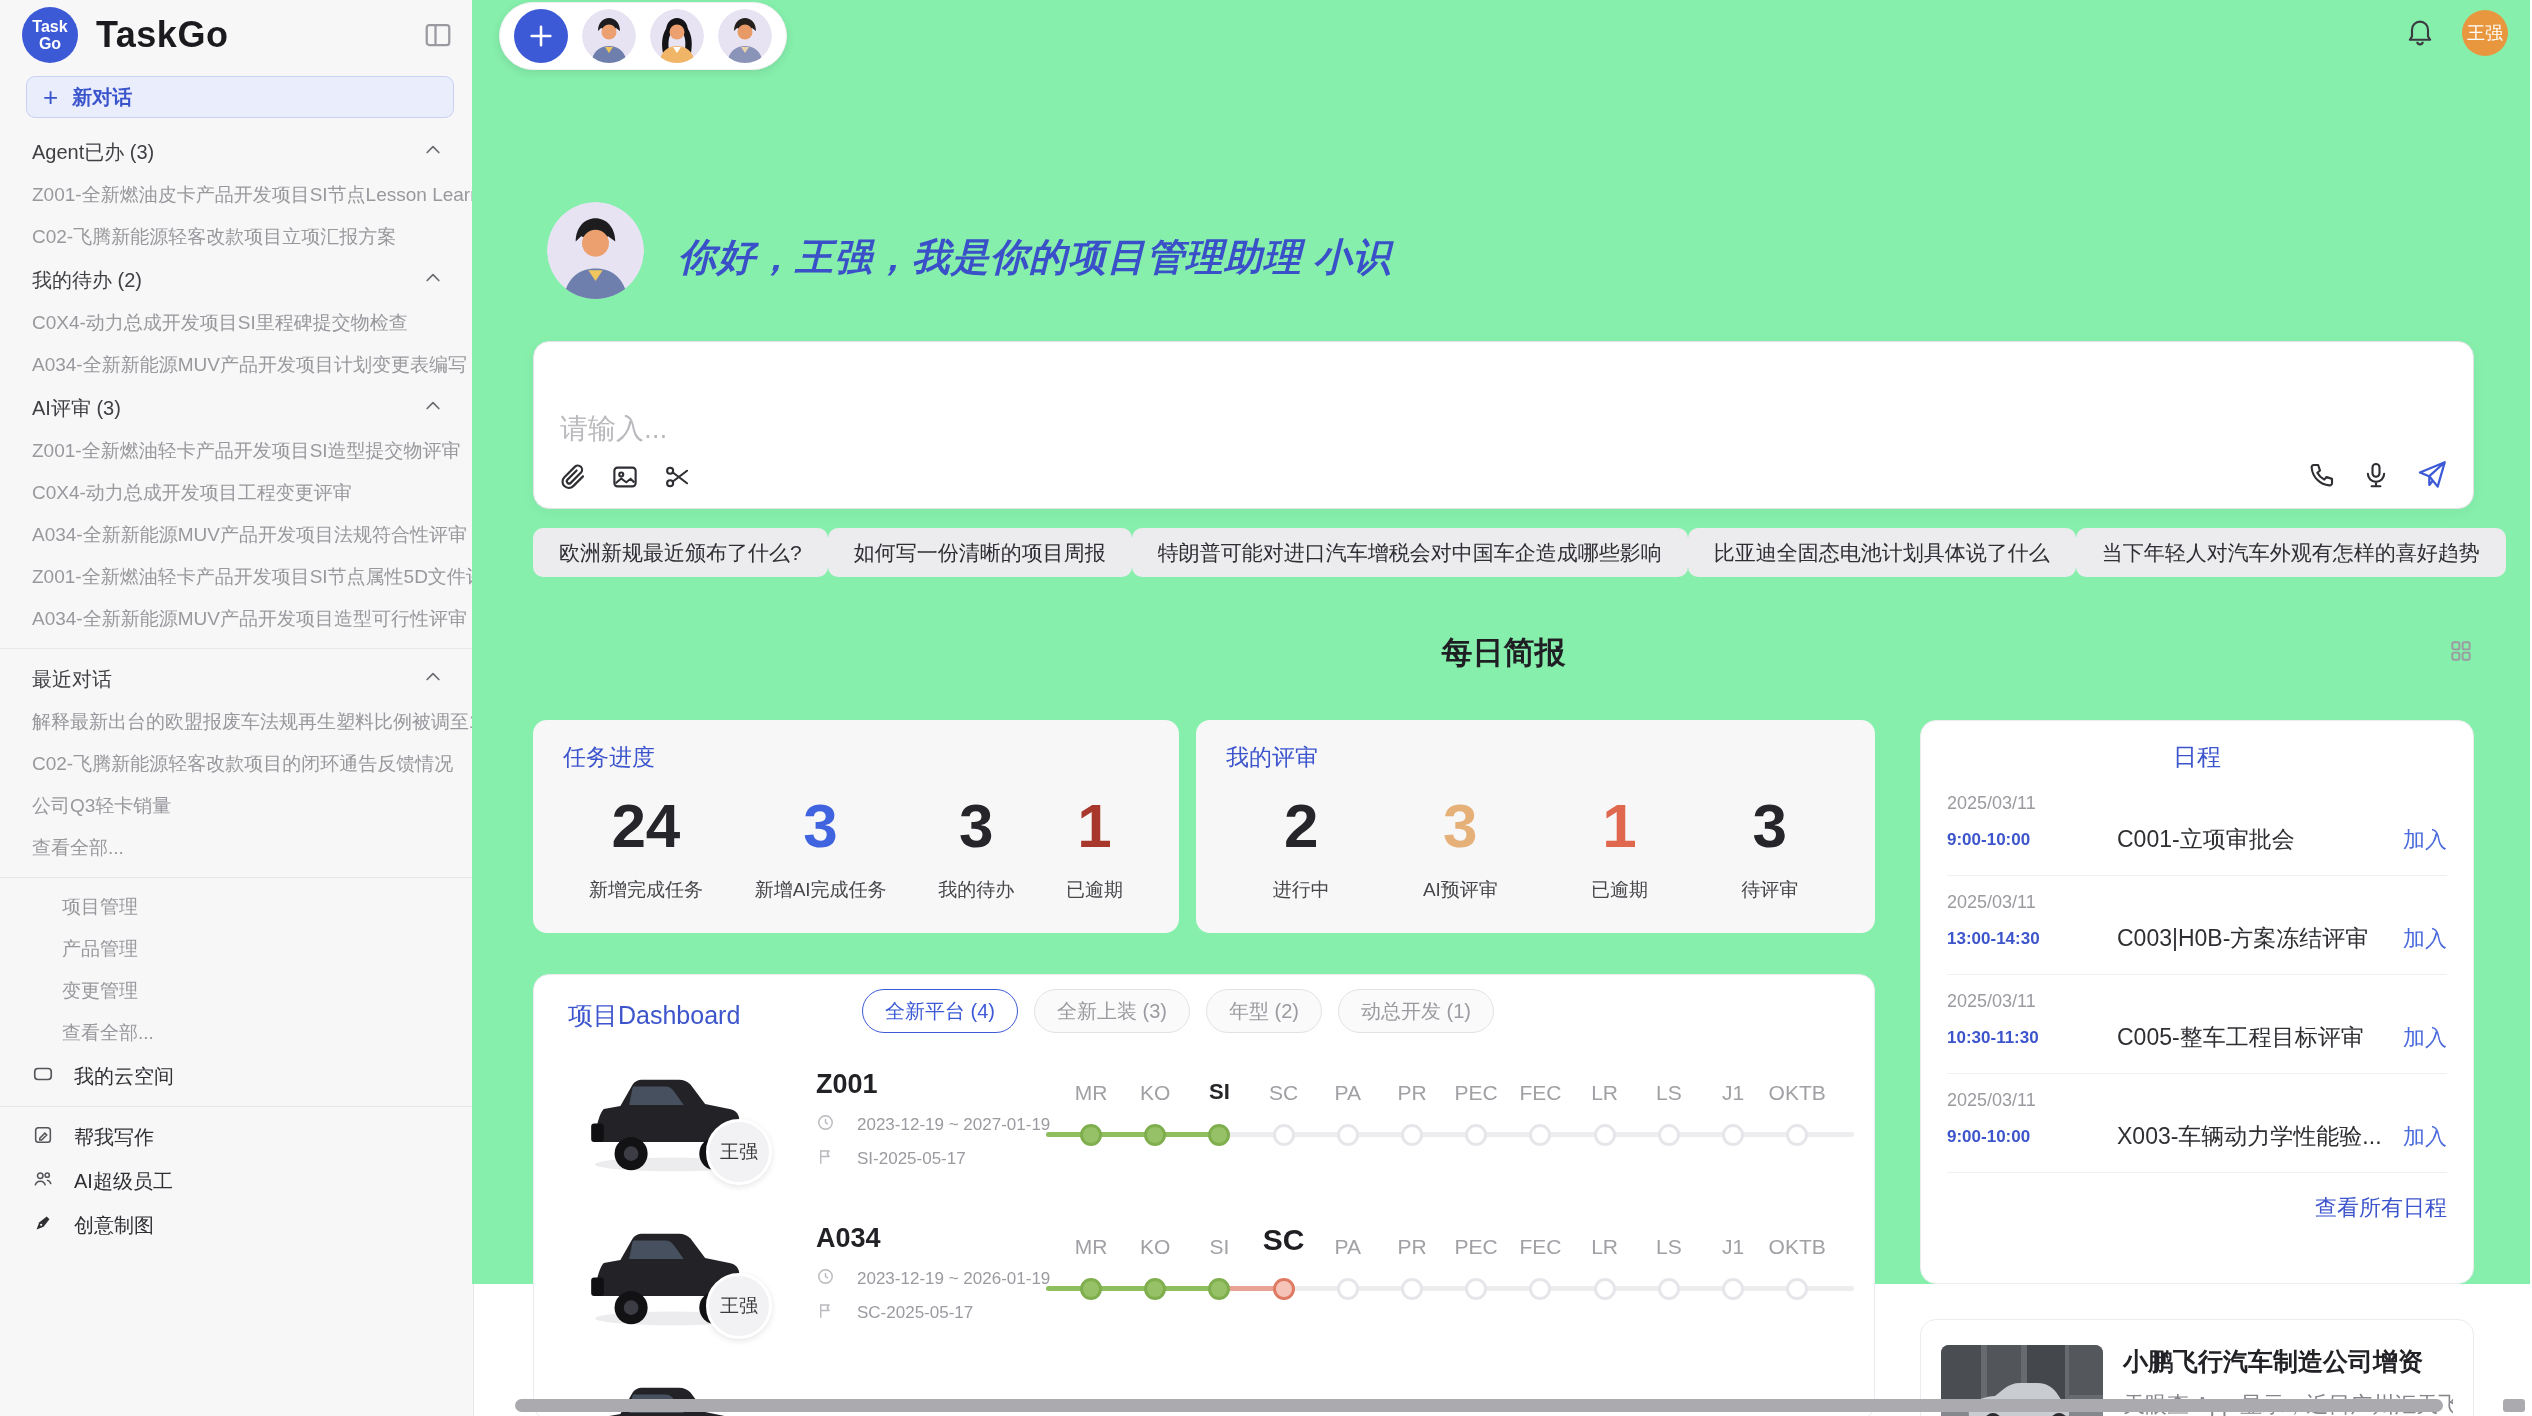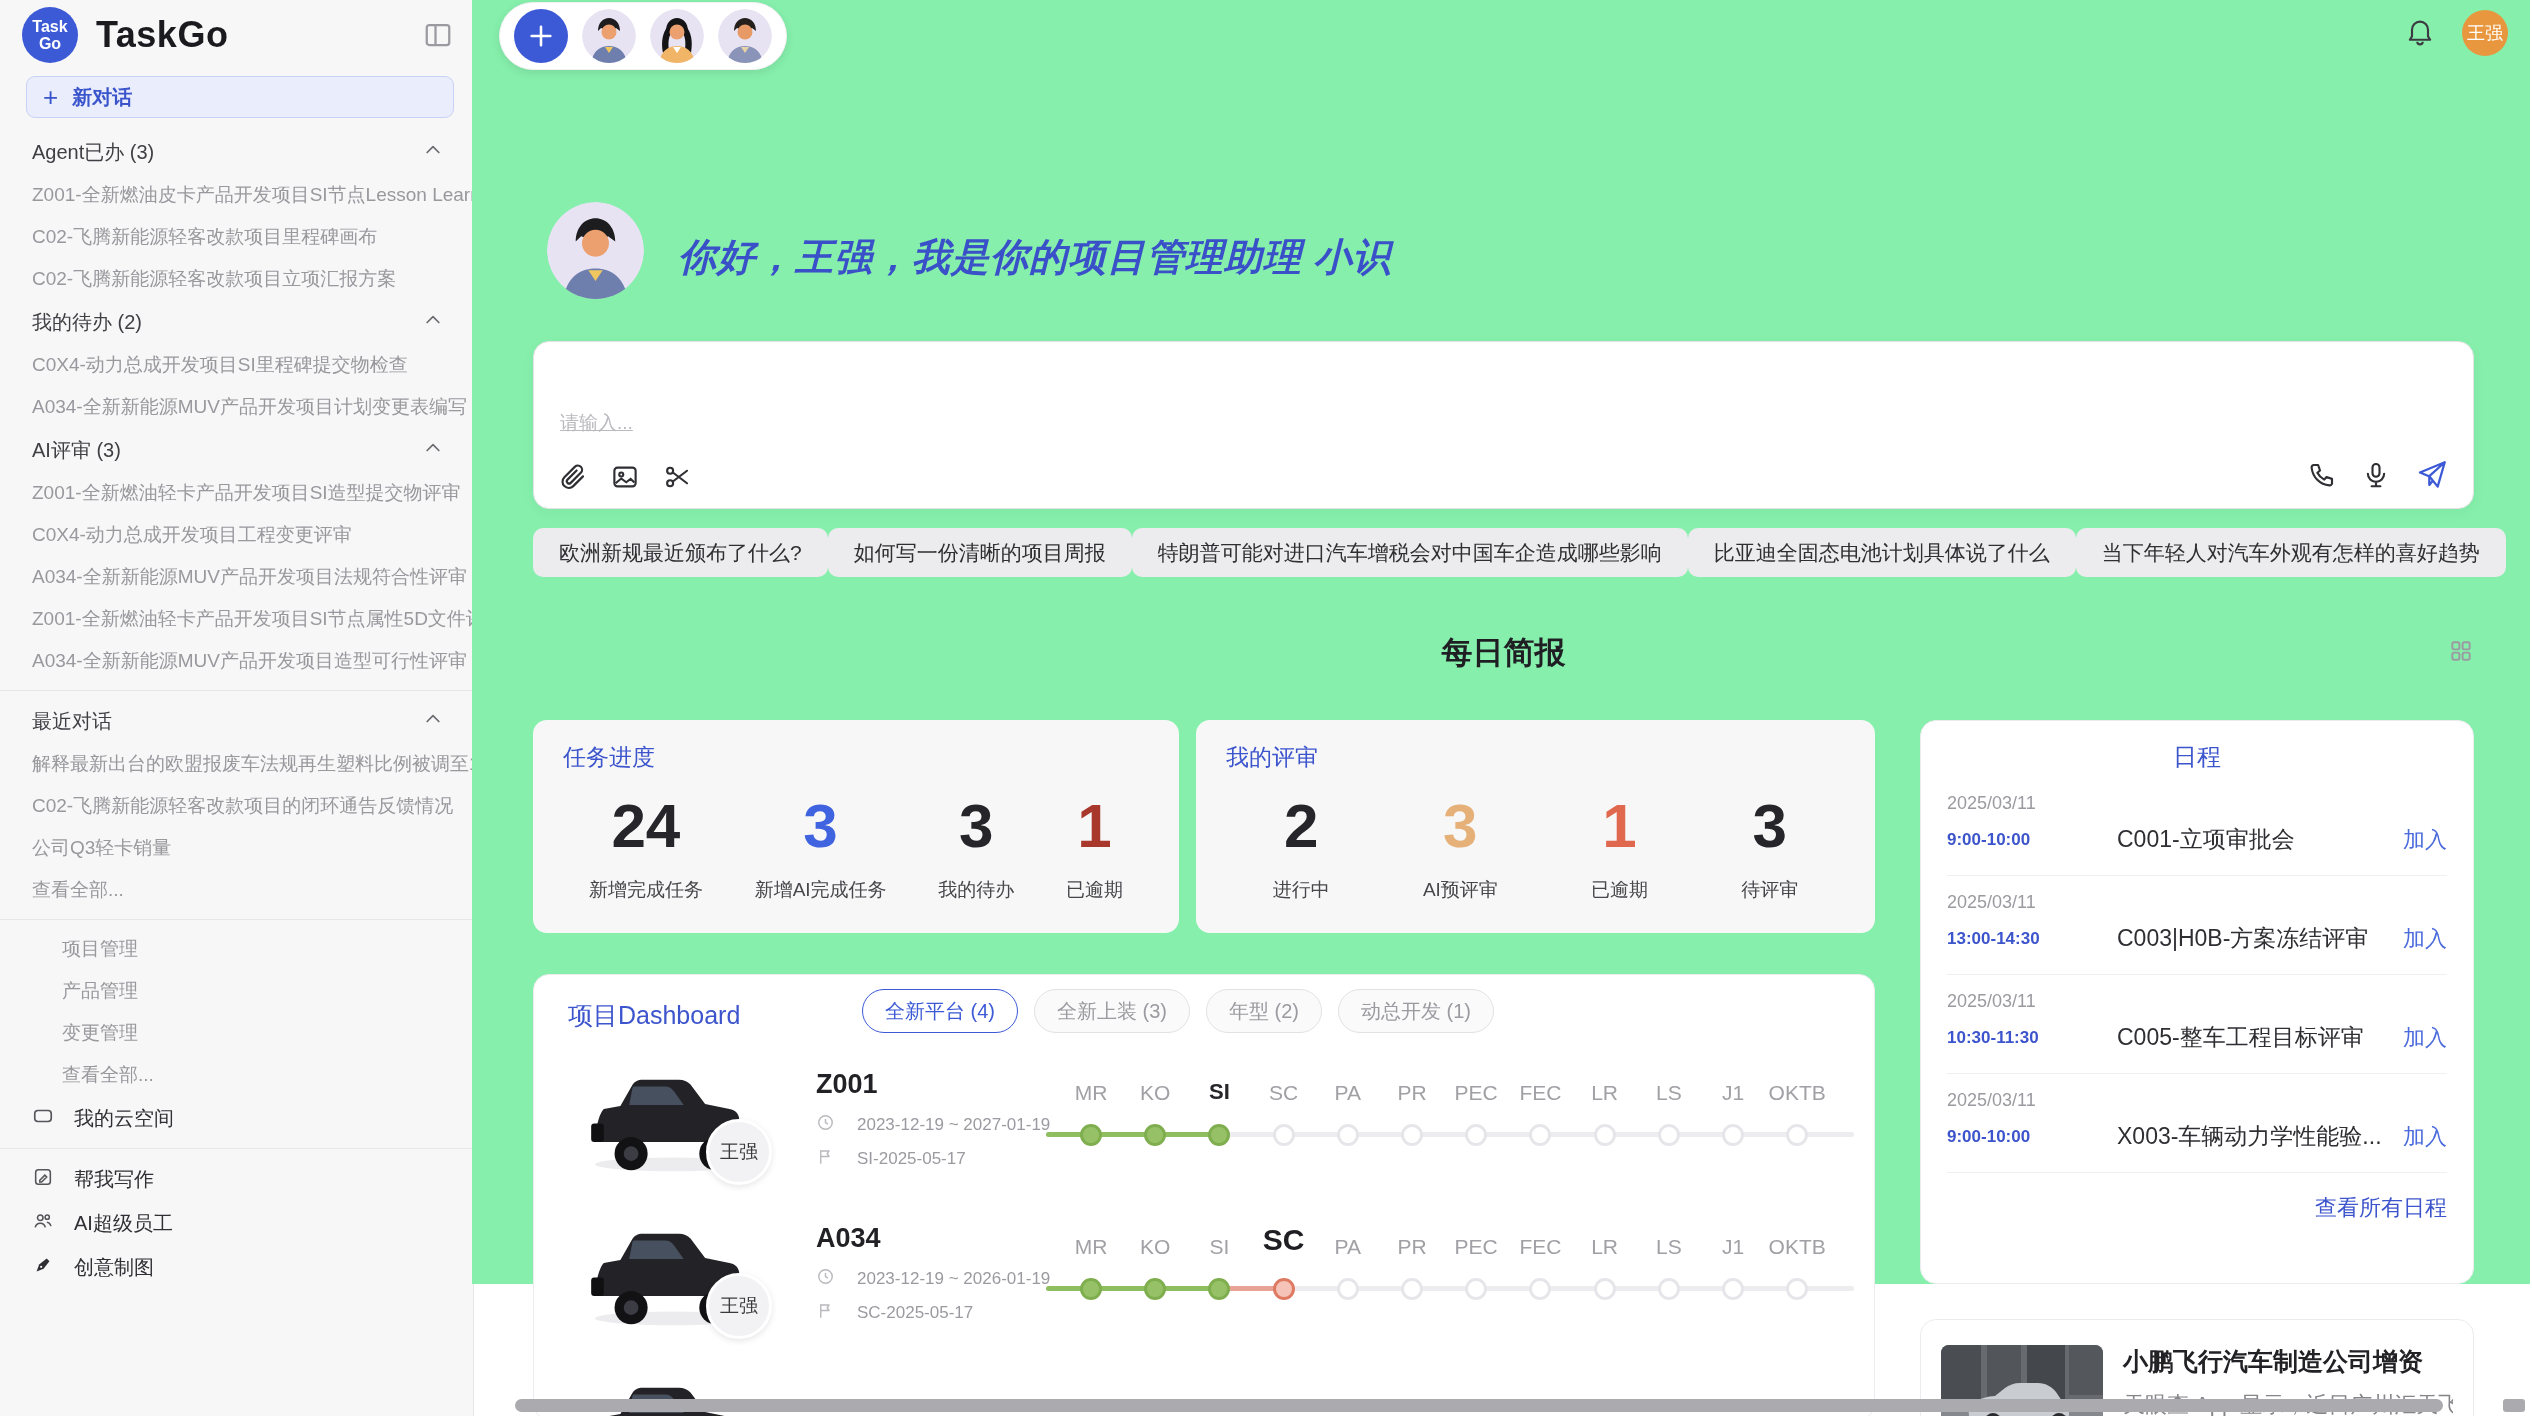--- a/index.html
+++ b/index.html
@@ -35,21 +35,21 @@
     align-items:center; justify-content:center; cursor:pointer; }
   .tb-avatar { width:54px; height:54px; border-radius:50%; overflow:hidden; cursor:pointer; }
   .top-right { position:absolute; right:22px; top:10px; display:flex; align-items:center; gap:26px; }
   .user-badge { width:46px; height:46px; border-radius:50%; background:#e9973e; color:#fff;
     font-size:18px; display:flex; align-items:center; justify-content:center; cursor:pointer; }
   .greet-avatar { position:absolute; left:75px; top:202px; width:97px; height:97px; border-radius:50%; overflow:hidden; }
   .greeting { position:absolute; left:206px; top:232px; font-size:38px; font-weight:800;
     font-style:italic; color:#3a50c8; letter-spacing:1px; }
   .input-box { position:absolute; left:61px; top:341px; width:1941px; height:168px; background:#fff;
     border:1px solid #e3e3e7; border-radius:16px; box-shadow:0 4px 14px rgba(0,0,0,.04); }
-  .placeholder { position:absolute; left:26px; top:68px; font-size:19px; color:#b9b9be;text-decoration:underline; }
+  .placeholder { position:absolute; left:26px; top:68px; font-size:28px; color:#b9b9be; }
   .in-icons-l { position:absolute; left:24px; bottom:16px; display:flex; gap:22px; align-items:center; }
   .in-icons-r { position:absolute; right:24px; bottom:16px; display:flex; gap:24px; align-items:center; }
   .in-icons-l span, .in-icons-r span { cursor:pointer; display:flex; }
   .chips { position:absolute; left:61px; top:528px; width:1941px; display:flex; justify-content:space-between; }
   .chip { background:#ececee; border-radius:10px; height:49px; display:flex; align-items:center;
     padding:0 26px; font-size:21px; color:#2e2e33; cursor:pointer; white-space:nowrap; }
   .brief-title-row { position:absolute; left:61px; top:632px; width:1941px; height:48px; }
   .brief-title { text-align:center; font-size:31px; font-weight:700; color:#1f1f23; }
   .brief-grid { position:absolute; right:0; top:6px; cursor:pointer; }
   .stat-card { position:absolute; top:720px; height:213px; background:#f7f7f8; border-radius:14px; padding:22px 30px; }
@@ -122,21 +122,20 @@
     <span>新对话</span>
   </div>
   <div class="side-scroll" id="side-scroll">
       <div class="side-head">
         <span>Agent已办 (3)</span>
     <span><svg width="20" height="20" viewBox="0 0 24 24" fill="none" stroke="#6a6a70" stroke-width="2" stroke-linecap="round" stroke-linejoin="round">
             <path d="M5 15l7-7 7 7"></path>
           </svg></span>
       </div>
       <div class="side-item">Z001-全新燃油皮卡产品开发项目SI节点Lesson Learn报告</div>
-      <div class="side-item">C02-飞腾新能源轻客改款项目里程碑画布</div>
       <div class="side-item">C02-飞腾新能源轻客改款项目立项汇报方案</div>
       <div class="side-head">
         <span>我的待办 (2)</span>
     <span><svg width="20" height="20" viewBox="0 0 24 24" fill="none" stroke="#6a6a70" stroke-width="2" stroke-linecap="round" stroke-linejoin="round">
             <path d="M5 15l7-7 7 7"></path>
           </svg></span>
       </div>
       <div class="side-item">C0X4-动力总成开发项目SI里程碑提交物检查</div>
       <div class="side-item">A034-全新新能源MUV产品开发项目计划变更表编写</div>
       <div class="side-head">

